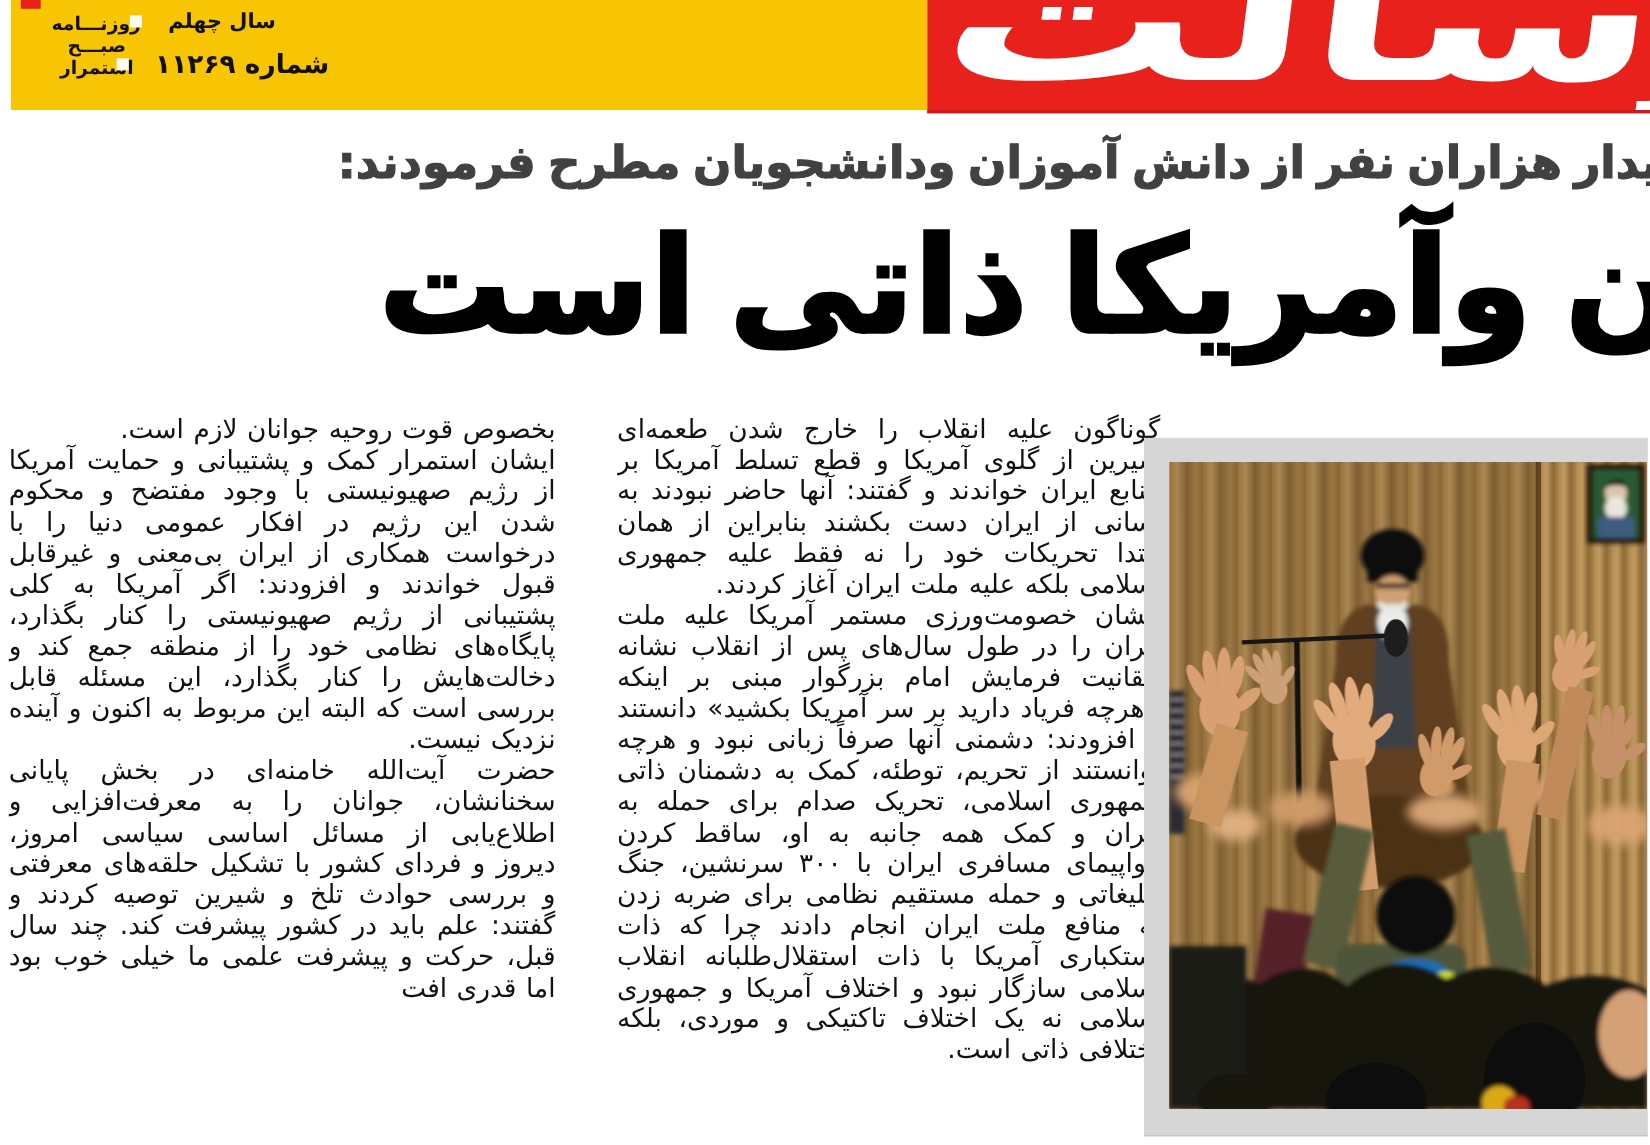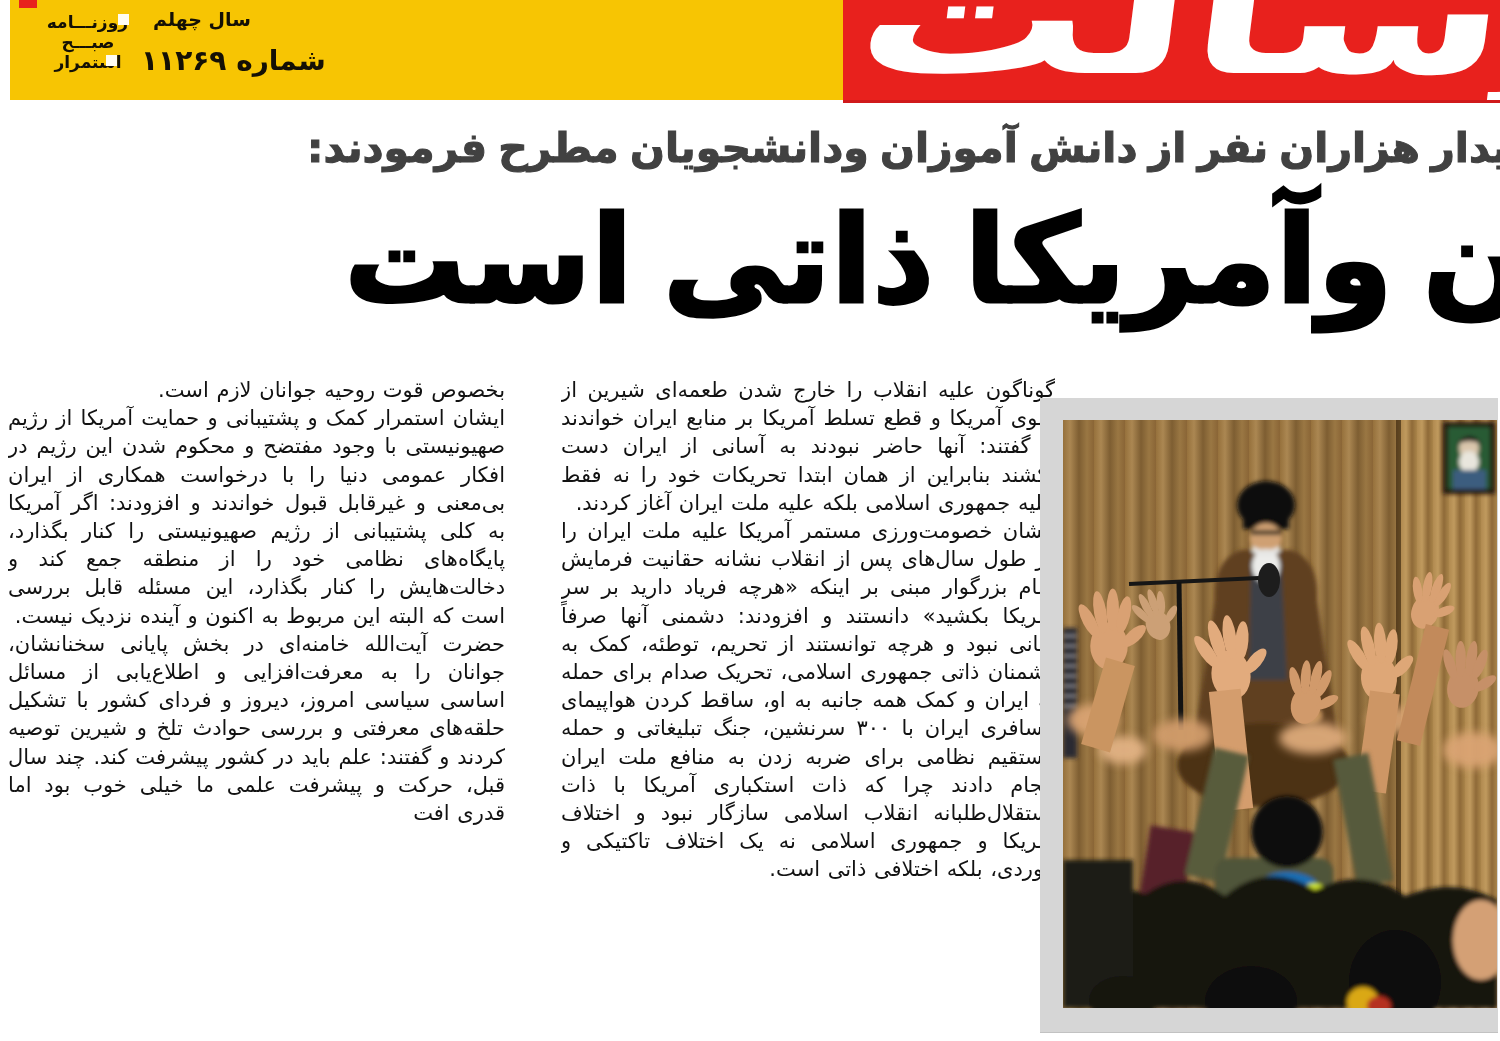--- a/index.html
+++ b/index.html
@@ -12,34 +12,34 @@
   .red-band{position:absolute;left:843px;top:0;width:657px;height:100px;background:#e8211d;
             border-bottom:3px solid #d0191b;overflow:hidden;}
   .logo-text{position:absolute;left:14px;top:-62px;color:#fff;font-size:160px;line-height:1;
              font-weight:bold;white-space:nowrap;transform:scaleX(1.45) skewX(-5deg);
              transform-origin:0 60%;}
   .tagline{position:absolute;left:38px;top:12px;width:80px;color:#141005;font-weight:bold;
            font-size:17px;line-height:20px;text-align:center;direction:rtl;}
   .band-meta{position:absolute;direction:rtl;display:flex;align-items:center;gap:24px;
              color:#141005;font-weight:bold;white-space:nowrap;}
   .band-meta.year{left:108px;top:8px;font-size:19px;}
-  .band-meta.issue{left:96px;top:44px;font-size:28px;}
+  .band-meta.issue{left:96px;top:44px;font-size:24px;}
   .sq{display:inline-block;width:11px;height:11px;background:#fffdf2;}
 
   
   .kicker{position:absolute;top:124px;right:-8px;direction:rtl;white-space:nowrap;
           color:#414141;font-size:41px;font-weight:bold;word-spacing:-3px;
           -webkit-text-stroke:1.1px #414141;}
   .headline{position:absolute;top:186px;right:-26px;direction:rtl;white-space:nowrap;
             color:#000;font-size:121px;line-height:150px;font-weight:bold;word-spacing:-12px;
             -webkit-text-stroke:3px #000;}
 
   
   .col{position:absolute;top:376px;direction:rtl;text-align:justify;color:#121212;
-       font-size:21px;line-height:28.2px;word-spacing:1px;}
+       font-size:24px;line-height:28.2px;word-spacing:1px;}
   .col p{margin:0;}
   .col-a{left:531px;width:494px;height:665px;overflow:hidden;margin-left:30px;}
   .col-b{left:8px;width:497px;height:665px;overflow:hidden;}
 
   
   .photo-frame{position:absolute;left:1040px;top:398px;width:458px;height:634px;
                background:#d6d6d6;border-bottom:1px solid #c2c2c2;}
   .photo{position:absolute;left:23px;top:22px;width:434px;height:588px;overflow:hidden;
          background:
            repeating-linear-gradient(90deg,

